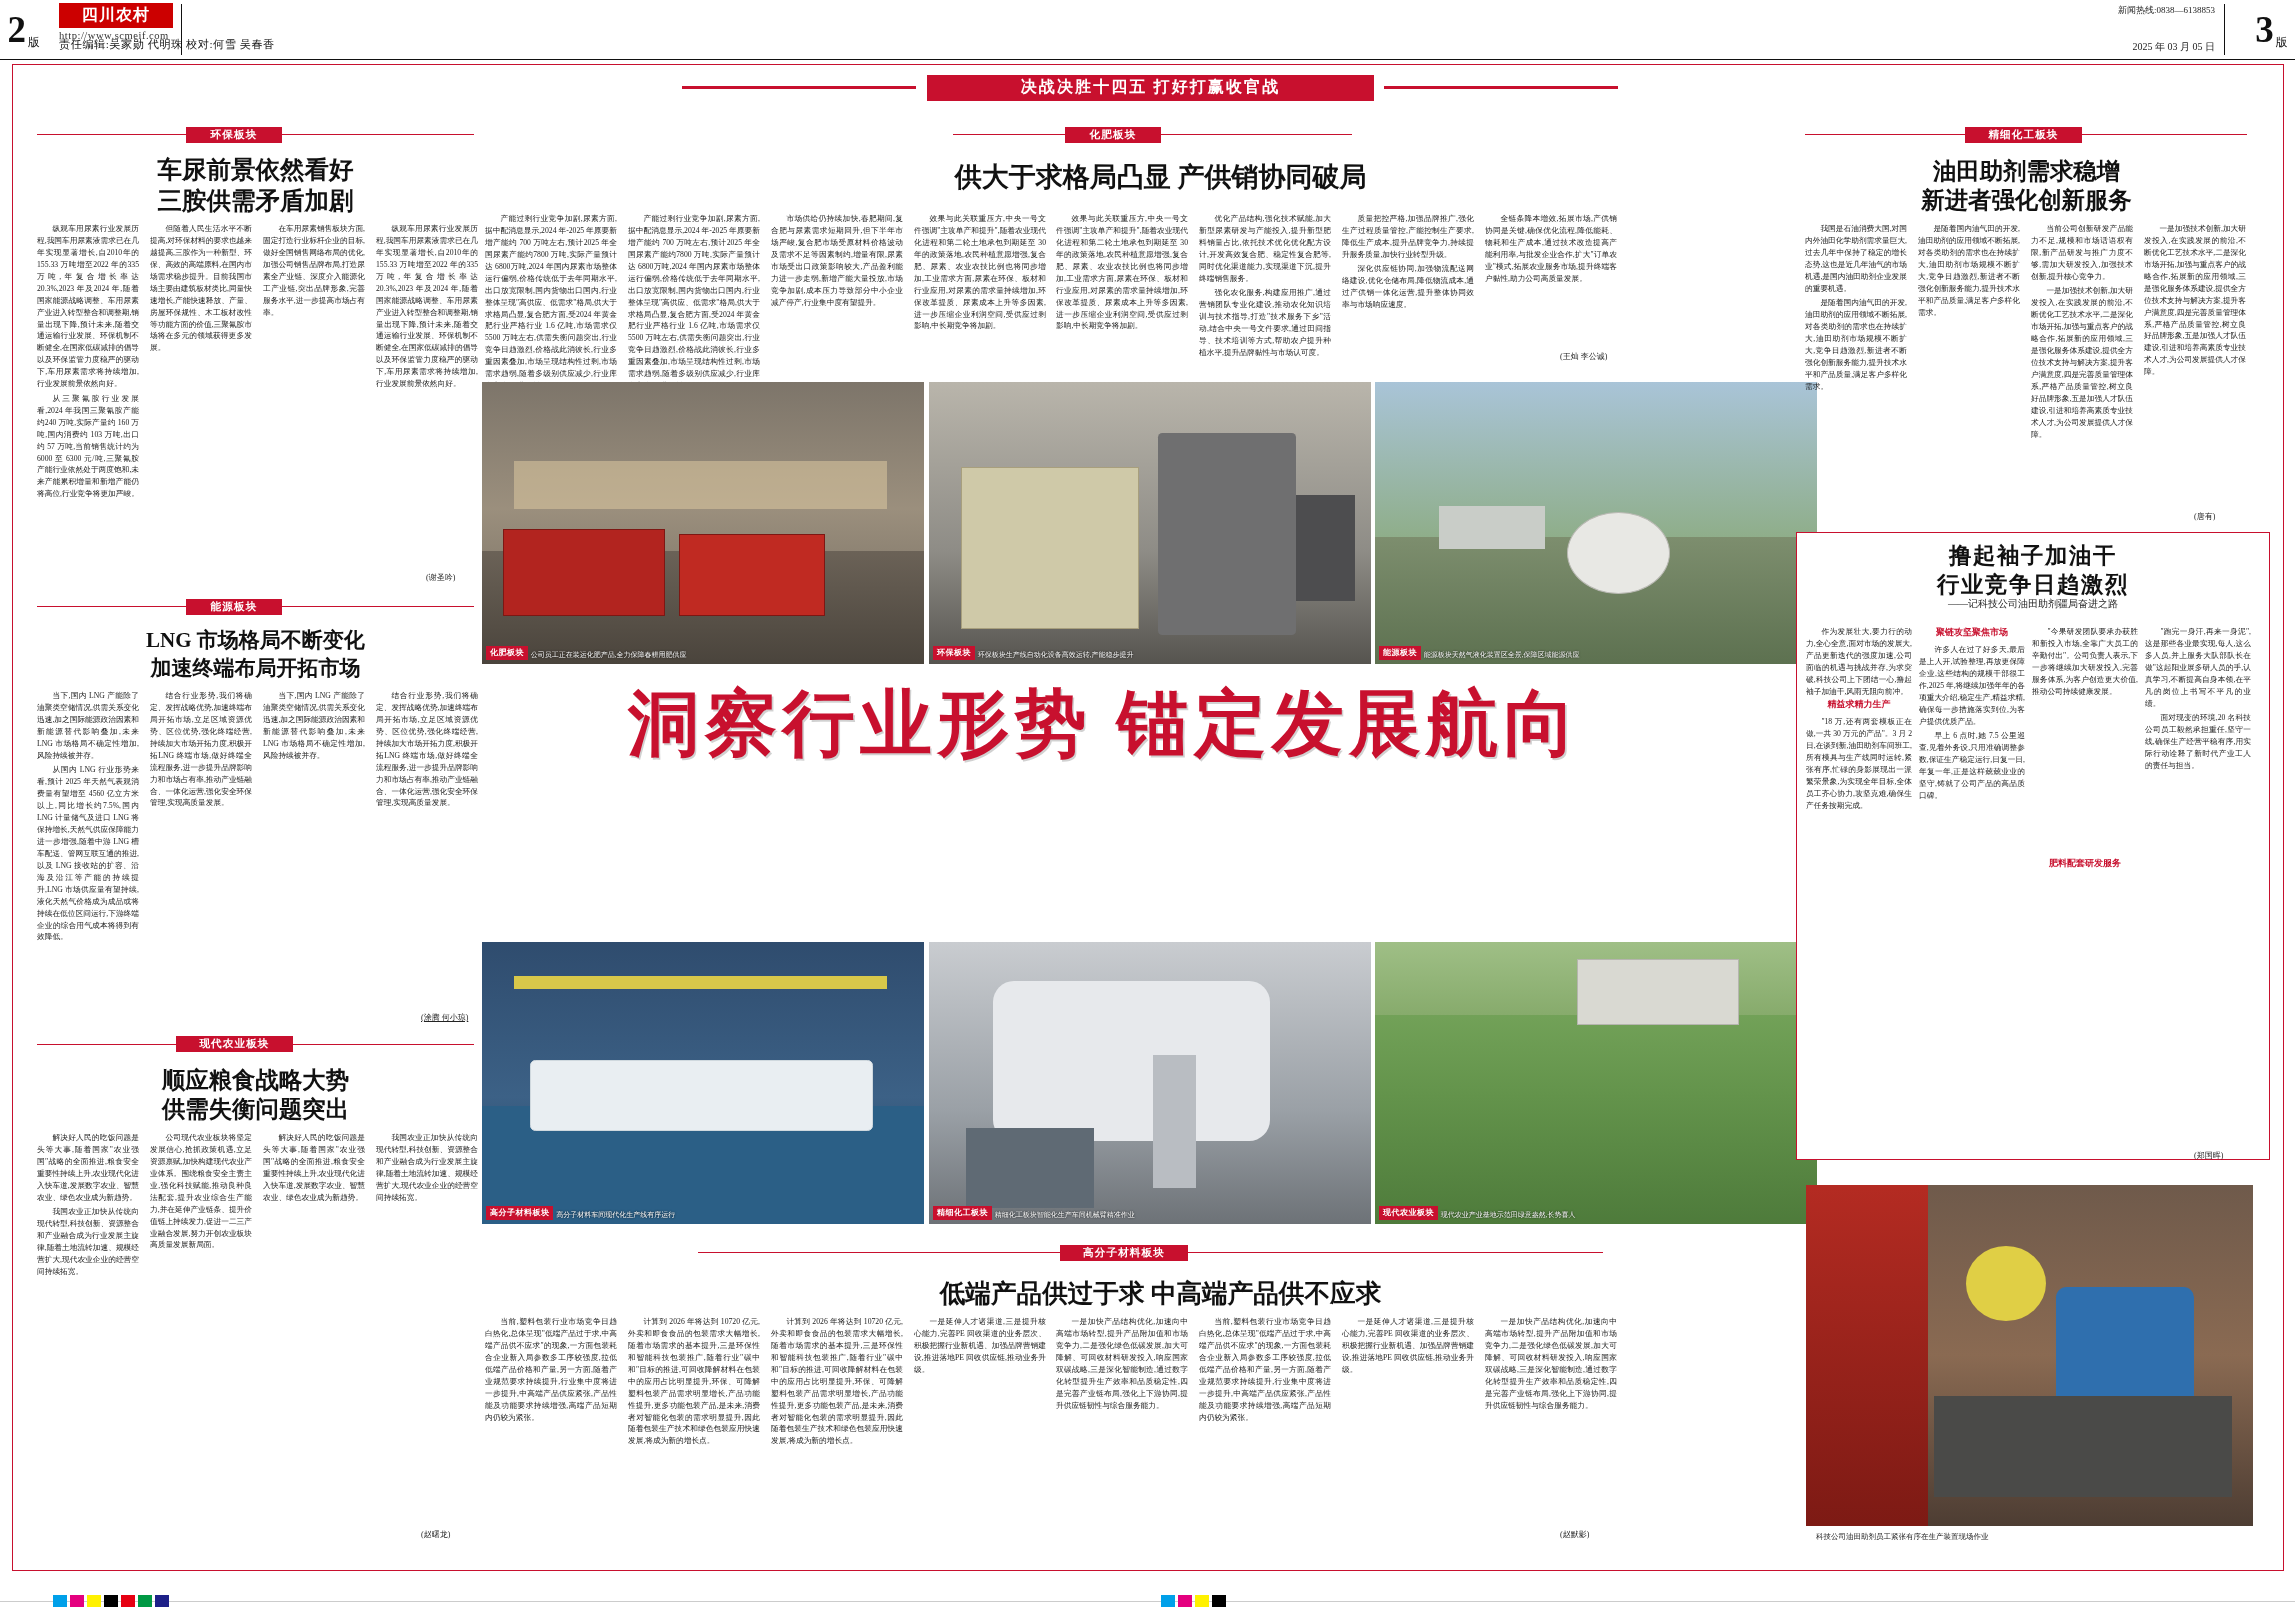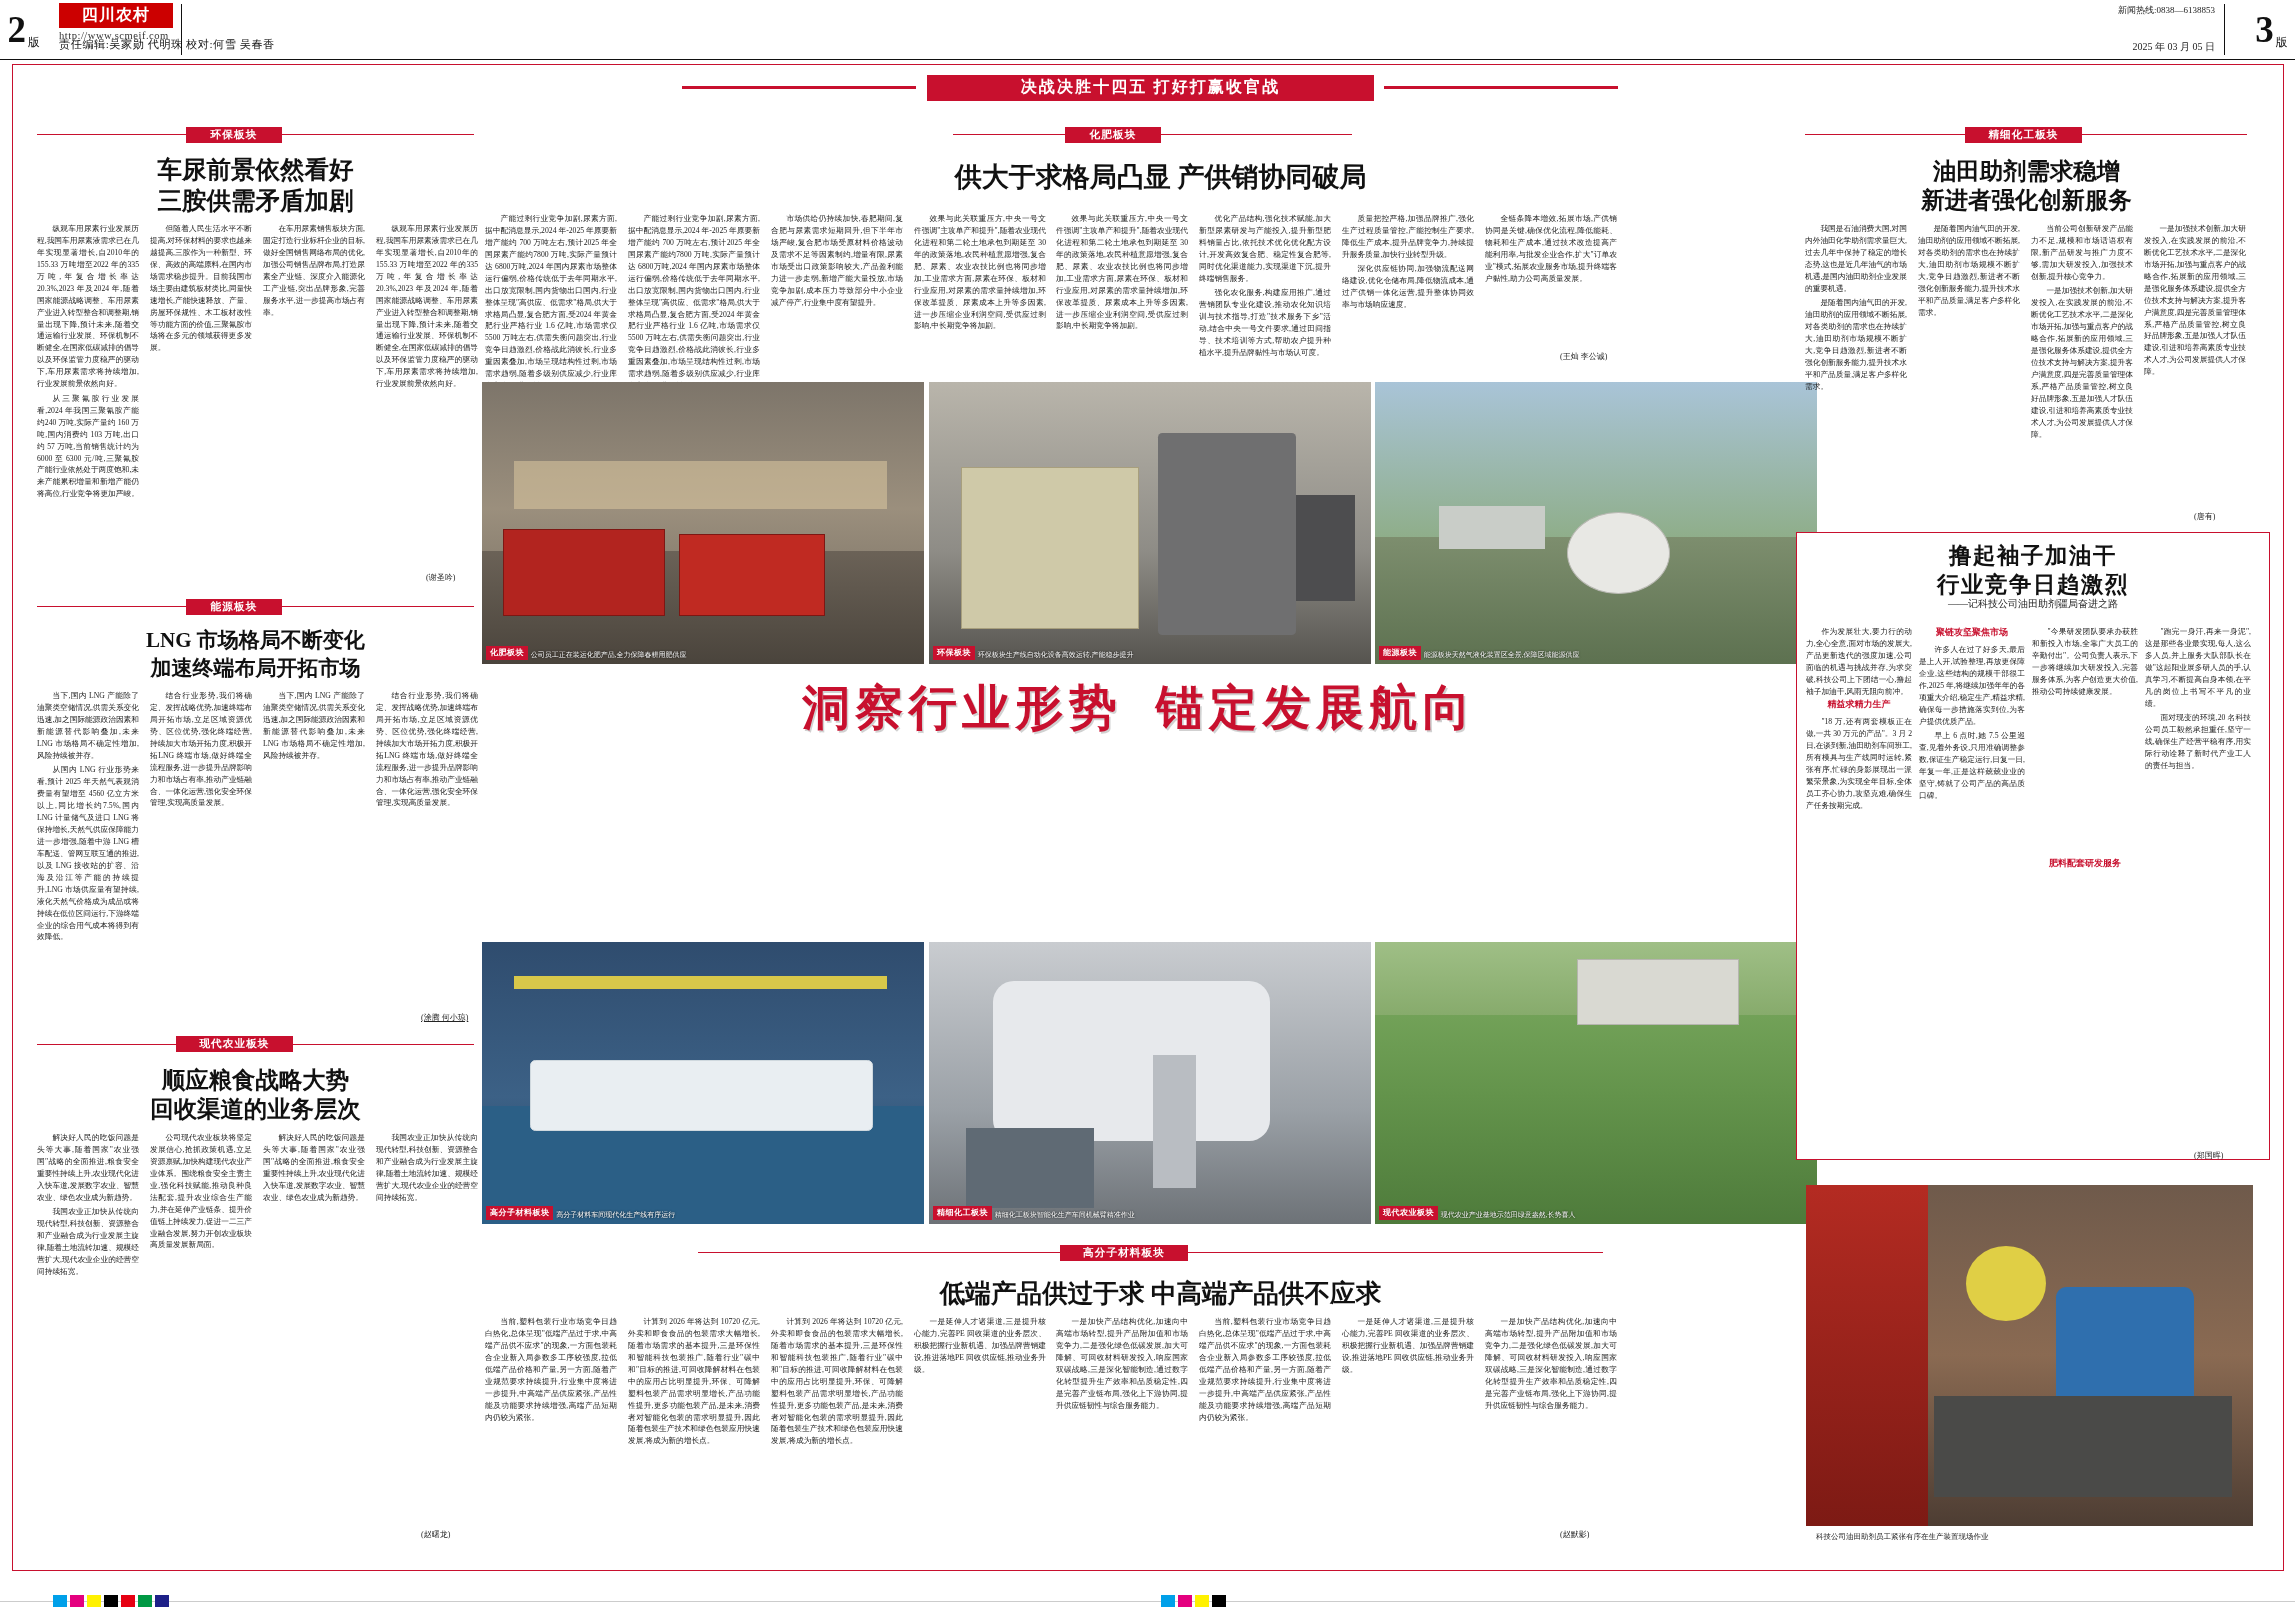--- a/index.html
+++ b/index.html
@@ -41,21 +41,21 @@
 
   .headline{position:absolute;text-align:center;font-weight:bold;font-family:"Liberation Serif",serif;color:#111;}
 
   
   .photo{position:absolute;overflow:hidden;background:#888;}
   .photo .cap{position:absolute;left:4.3px;bottom:4.3px;display:flex;align-items:flex-end;}
   .photo .cap .tag{background:#c8102e;color:#fff;font-size:8px;font-weight:bold;padding:1.6px 3.7px;letter-spacing:0.5px;white-space:nowrap;}
   .photo .cap .txt{color:#fff;font-size:7px;margin-left:3.2px;text-shadow:0 0 2.1px #000;line-height:1.25;max-width:192px;}
 
   
-  .bigtitle{position:absolute;left:628px;top:676px;width:1022px;text-align:center;font-size:48px;font-weight:bold;color:#c8102e;letter-spacing:5.3px;font-family:Liberation Mono, monospace;text-shadow:1.6px 1.6px 0 rgba(0,0,0,.18);}
+  .bigtitle{position:absolute;left:628px;top:676px;width:1022px;font-size:72px;font-weight:bold;color:#c8102e;letter-spacing:5.3px;font-family:Liberation Sans, sans-serif;text-shadow:1.6px 1.6px 0 rgba(0,0,0,.18);}
   .lead{position:absolute;left:639px;top:756px;width:1001px;font-size:11.7px;line-height:1.75;text-align:justify;color:#111;font-weight:bold;}
   .lead p{margin:0;text-indent:2em;}
 
   
   .featbox{position:absolute;left:1796px;top:532px;width:474px;height:628px;border:1.1px solid #c8102e;box-sizing:border-box;background:#fff;}
   .feat-h1{position:absolute;left:1808px;top:540px;width:450px;text-align:center;font-size:22.4px;font-weight:bold;letter-spacing:1.6px;}
   .feat-h2{position:absolute;left:1808px;top:569px;width:450px;text-align:center;font-size:22.4px;font-weight:bold;letter-spacing:1.6px;}
   .feat-sub{position:absolute;left:1808px;top:597px;width:450px;text-align:center;font-size:10px;color:#222;}
   .sub-tag{position:absolute;font-size:9px;font-weight:bold;color:#c8102e;text-align:center;}
 
@@ -131,21 +131,21 @@
     <p>当下,国内 LNG 产能除了油聚类空储情况,供需关系变化迅速,加之国际能源政治因素和新能源替代影响叠加,未来LNG 市场格局不确定性增加,风险持续被并存。</p>
   </div>
   <div class="col" style="left:376px;top:690px;width:102px;height:335px;">
     <p>结合行业形势,我们将确定、发挥战略优势,加速终端布局开拓市场,立足区域资源优势、区位优势,强化终端经营,持续加大市场开拓力度,积极开拓LNG 终端市场,做好终端全流程服务,进一步提升品牌影响力和市场占有率,推动产业链融合、一体化运营,强化安全环保管理,实现高质量发展。</p>
   </div>
   <div class="byline" style="left:421px;top:1012px;text-decoration:underline;">(涂腾 何小琼)</div>
 
   <div class="sec-rule" style="left:37px;top:1044px;width:437px;"></div>
   <div class="sec-tag" style="left:176px;top:1036px;width:117px;">现代农业板块</div>
   <div class="headline" style="left:37px;top:1064px;width:437px;font-size:23.4px;">顺应粮食战略大势</div>
-  <div class="headline" style="left:37px;top:1093px;width:437px;font-size:23.4px;">回收渠道的业务层次</div>
+  <div class="headline" style="left:37px;top:1093px;width:437px;font-size:23.4px;">供需失衡问题突出</div>
 
   <div class="col" style="left:37px;top:1132px;width:102px;height:405px;">
     <p>解决好人民的吃饭问题是头等大事,随着国家"农业强国"战略的全面推进,粮食安全重要性持续上升,农业现代化进入快车道,发展数字农业、智慧农业、绿色农业成为新趋势。</p>
     <p>我国农业正加快从传统向现代转型,科技创新、资源整合和产业融合成为行业发展主旋律,随着土地流转加速、规模经营扩大,现代农业企业的经营空间持续拓宽。</p>
   </div>
   <div class="col" style="left:150px;top:1132px;width:102px;height:405px;">
     <p>公司现代农业板块将坚定发展信心,抢抓政策机遇,立足资源禀赋,加快构建现代农业产业体系。围绕粮食安全主责主业,强化科技赋能,推动良种良法配套,提升农业综合生产能力,并在延伸产业链条、提升价值链上持续发力,促进一二三产业融合发展,努力开创农业板块高质量发展新局面。</p>
   </div>
   <div class="col" style="left:263px;top:1132px;width:102px;height:405px;">
     <p>解决好人民的吃饭问题是头等大事,随着国家"农业强国"战略的全面推进,粮食安全重要性持续上升,农业现代化进入快车道,发展数字农业、智慧农业、绿色农业成为新趋势。</p>

